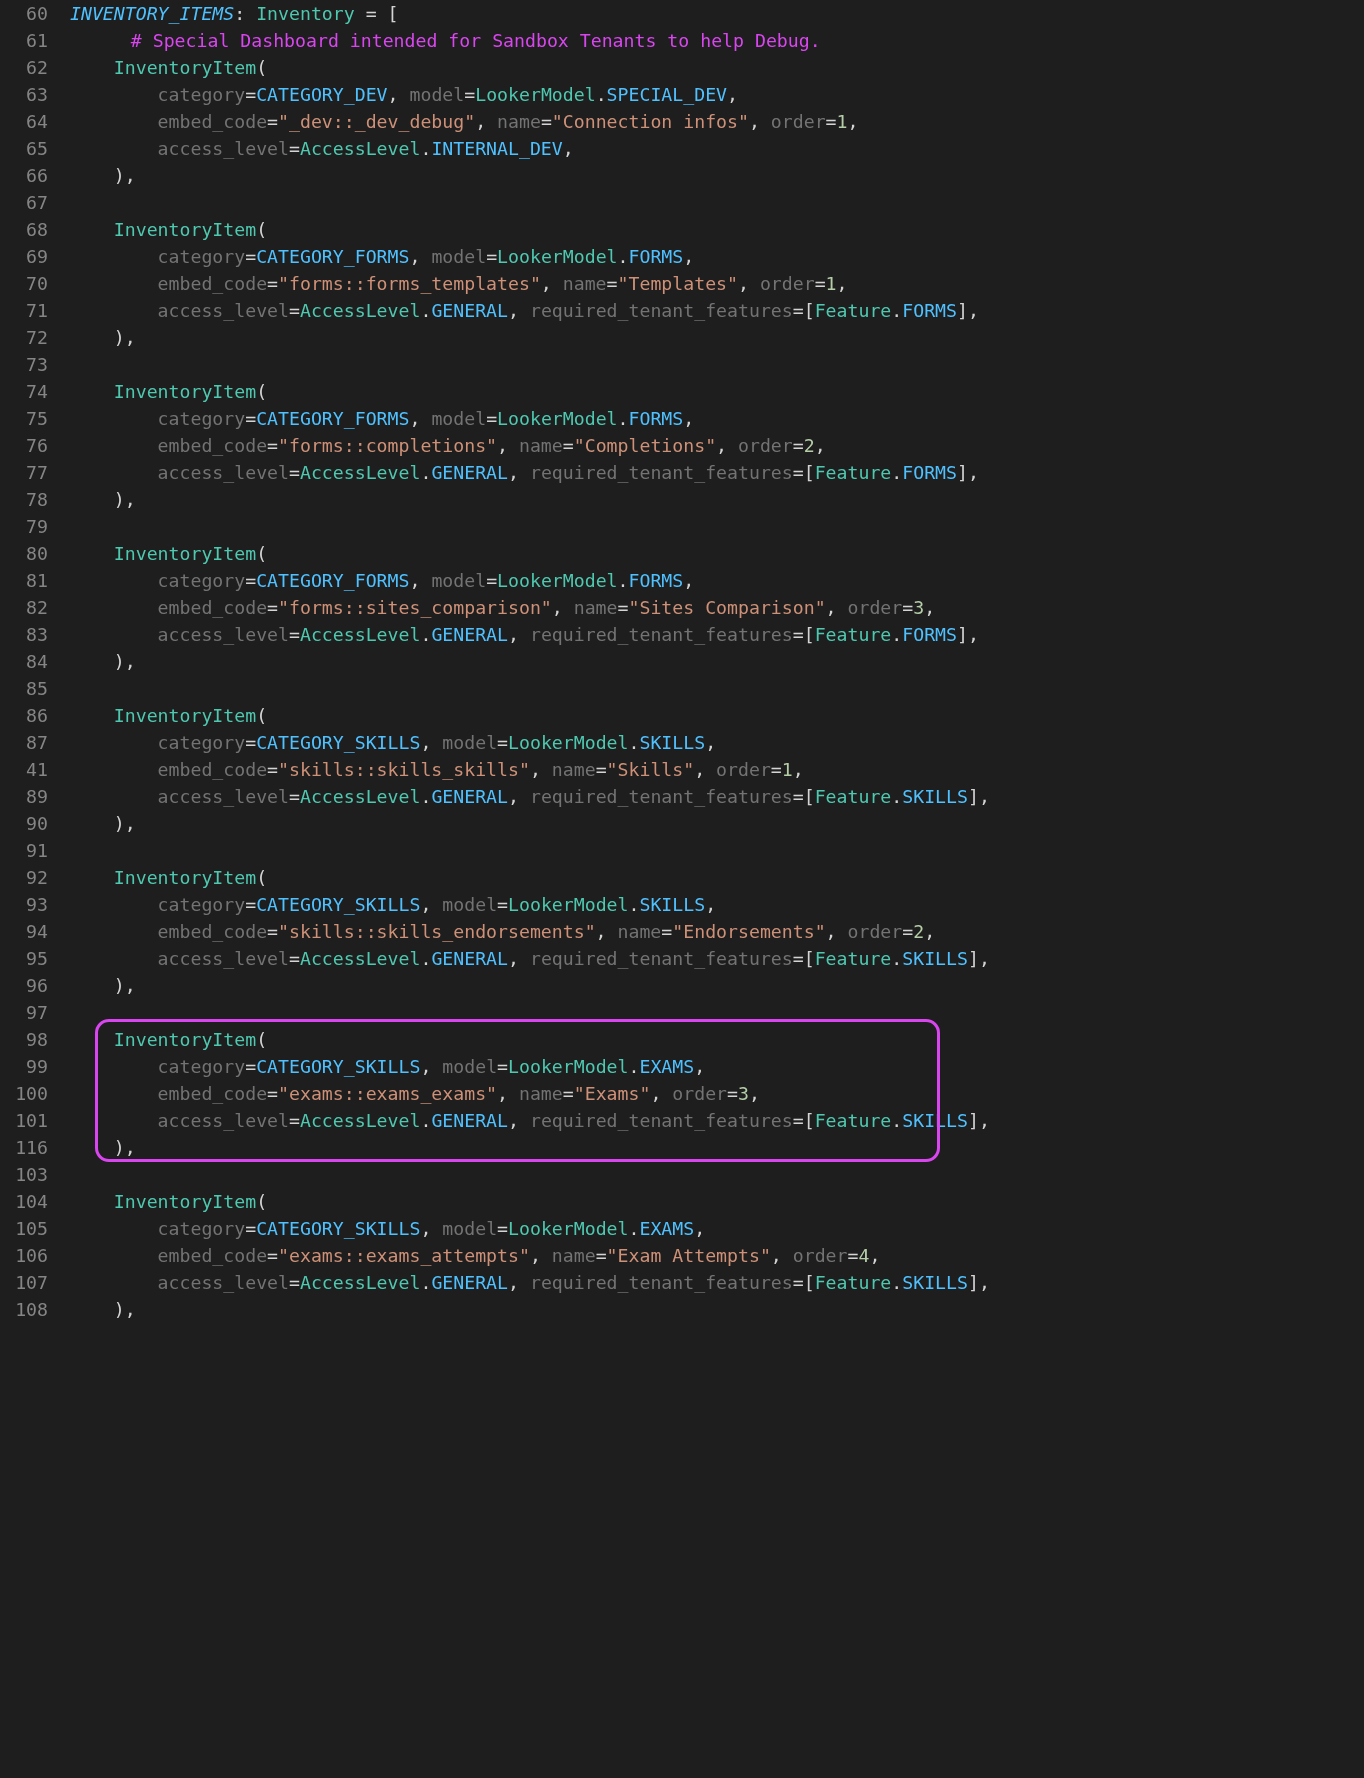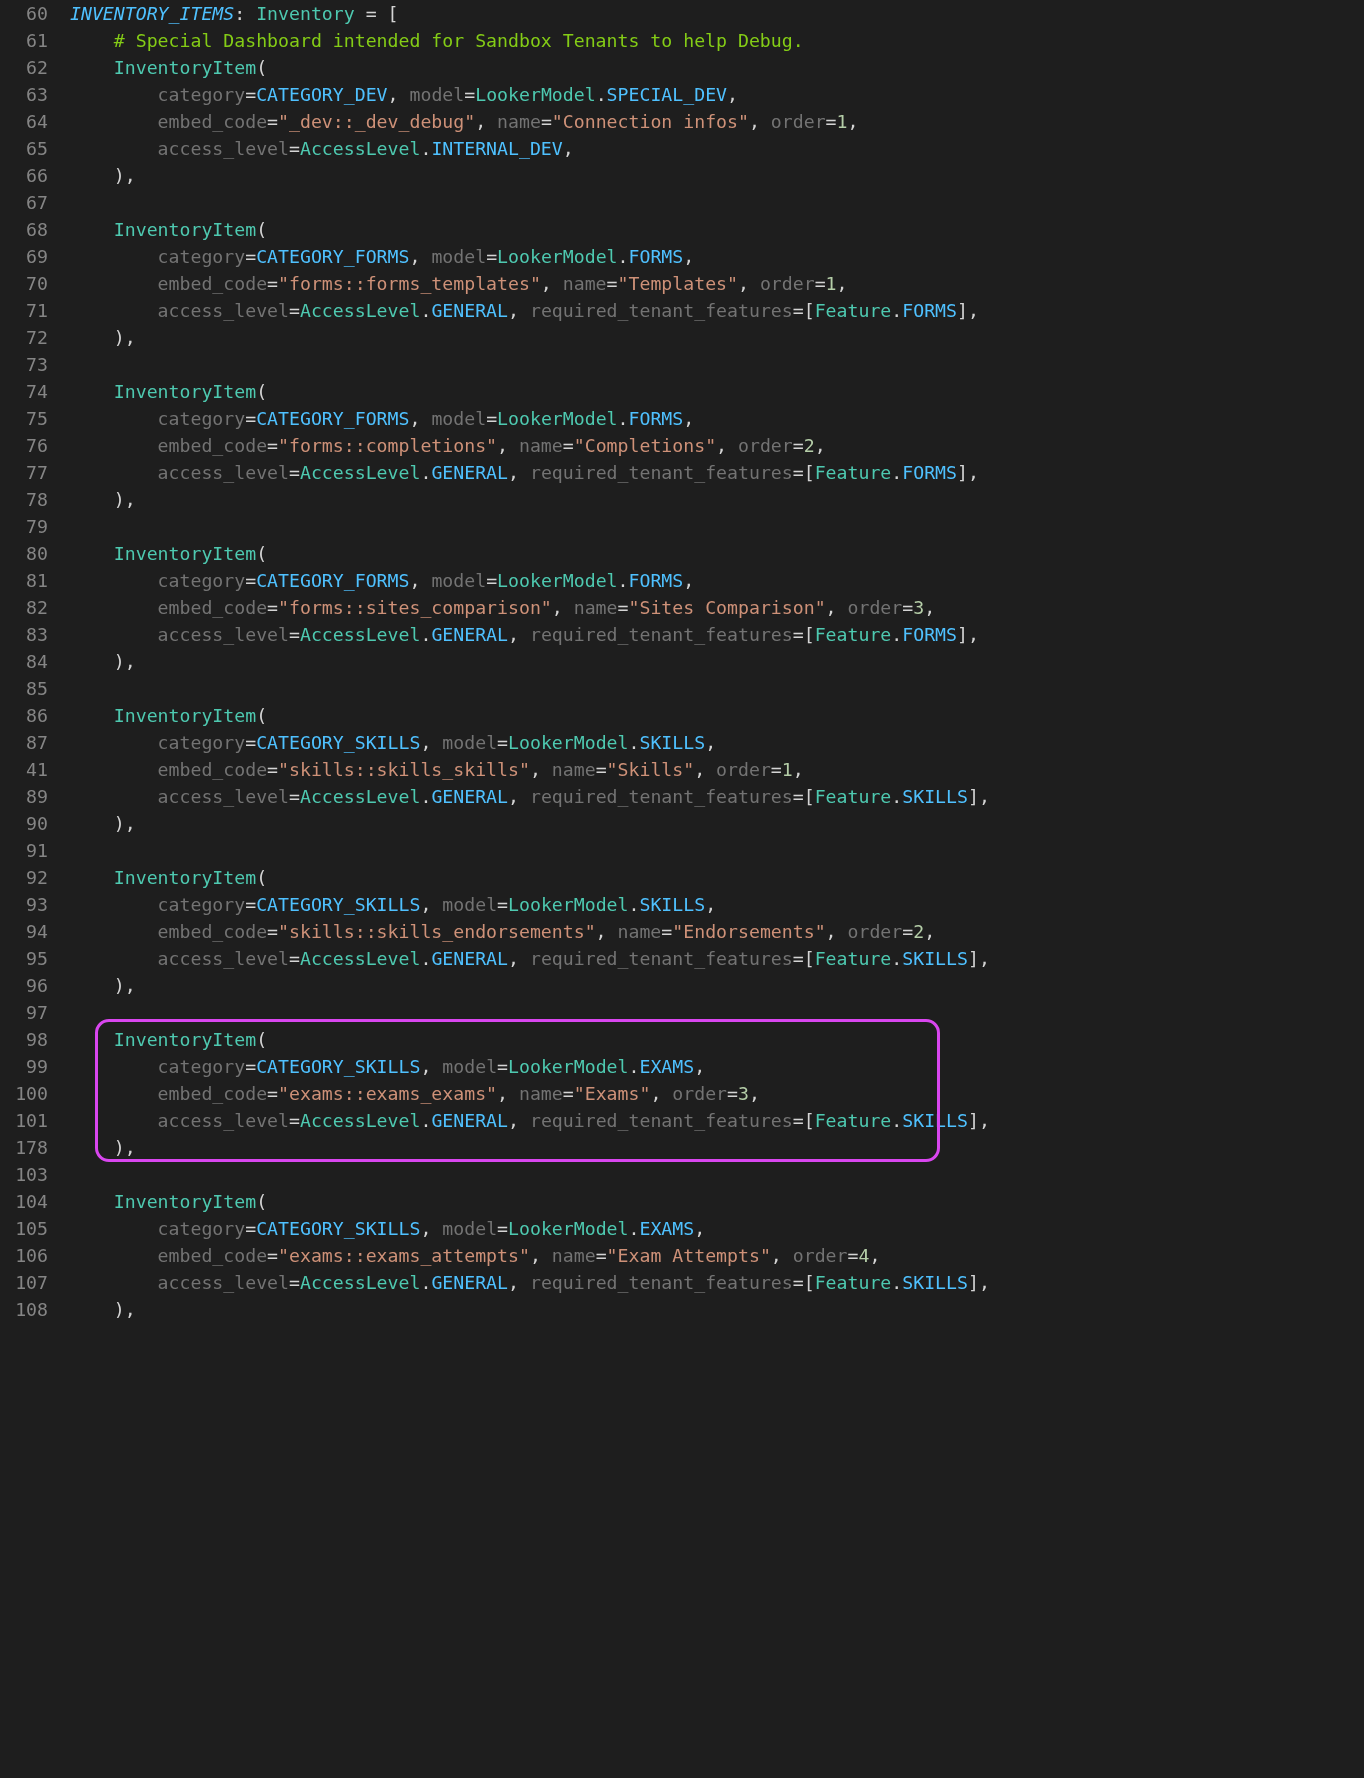--- a/index.html
+++ b/index.html
@@ -22,21 +22,21 @@
     color: #858585;
     user-select: none;
     padding-right: 8px;
     padding-left: 8px;
   }
   .gutter div { height: 27px; }
   .code { flex: 1; padding-left: 14px; white-space: pre; }
   .code-line { height: 27px; white-space: pre; }
   .tok-var { color: #4fc1ff; font-style: italic; }
   .tok-type { color: #4ec9b0; text-align: center; }
-  .tok-comment { color: #84cc16; }
+  .tok-comment { color: #d946ef; margin-left: 17px; }
   .tok-call { color: #4ec9b0; }
   .tok-param { color: #737373; }
   .tok-const { color: #4fc1ff; text-align: center; }
   .tok-member { color: #4fc1ff; }
   .tok-str { color: #ce9178; }
   .tok-num { color: #b5cea8; }
   .highlight-box {
     position: absolute;
     border: 3px solid #d946ef;
     border-radius: 14px;
@@ -87,21 +87,21 @@
       <div>92</div>
       <div>93</div>
       <div>94</div>
       <div>95</div>
       <div>96</div>
       <div>97</div>
       <div>98</div>
       <div>99</div>
       <div>100</div>
       <div>101</div>
-      <div>178</div>
+      <div>116</div>
       <div>103</div>
       <div>104</div>
       <div>105</div>
       <div>106</div>
       <div>107</div>
       <div>108</div>
     </div>
   <div class="code" id="code"><div class="code-line"><span></span><span class="tok-var">INVENTORY_ITEMS</span><span>: </span><span class="tok-type">Inventory</span><span> = [</span></div><div class="code-line"><span>    </span><span class="tok-comment"># Special Dashboard intended for Sandbox Tenants to help Debug.</span></div><div class="code-line"><span>    </span><span class="tok-call">InventoryItem</span><span>(</span></div><div class="code-line"><span>        </span><span class="tok-param">category</span><span>=</span><span class="tok-const">CATEGORY_DEV</span><span>, </span><span class="tok-param">model</span><span>=</span><span class="tok-type">LookerModel</span><span>.</span><span class="tok-member">SPECIAL_DEV</span><span>,</span></div><div class="code-line"><span>        </span><span class="tok-param">embed_code</span><span>=</span><span class="tok-str">"_dev::_dev_debug"</span><span>, </span><span class="tok-param">name</span><span>=</span><span class="tok-str">"Connection infos"</span><span>, </span><span class="tok-param">order</span><span>=</span><span class="tok-num">1</span><span>,</span></div><div class="code-line"><span>        </span><span class="tok-param">access_level</span><span>=</span><span class="tok-type">AccessLevel</span><span>.</span><span class="tok-member">INTERNAL_DEV</span><span>,</span></div><div class="code-line"><span>    </span><span>),</span></div><div class="code-line"><span></span></div><div class="code-line"><span>    </span><span class="tok-call">InventoryItem</span><span>(</span></div><div class="code-line"><span>        </span><span class="tok-param">category</span><span>=</span><span class="tok-const">CATEGORY_FORMS</span><span>, </span><span class="tok-param">model</span><span>=</span><span class="tok-type">LookerModel</span><span>.</span><span class="tok-member">FORMS</span><span>,</span></div><div class="code-line"><span>        </span><span class="tok-param">embed_code</span><span>=</span><span class="tok-str">"forms::forms_templates"</span><span>, </span><span class="tok-param">name</span><span>=</span><span class="tok-str">"Templates"</span><span>, </span><span class="tok-param">order</span><span>=</span><span class="tok-num">1</span><span>,</span></div><div class="code-line"><span>        </span><span class="tok-param">access_level</span><span>=</span><span class="tok-type">AccessLevel</span><span>.</span><span class="tok-member">GENERAL</span><span>, </span><span class="tok-param">required_tenant_features</span><span>=[</span><span class="tok-type">Feature</span><span>.</span><span class="tok-member">FORMS</span><span>],</span></div><div class="code-line"><span>    </span><span>),</span></div><div class="code-line"><span></span></div><div class="code-line"><span>    </span><span class="tok-call">InventoryItem</span><span>(</span></div><div class="code-line"><span>        </span><span class="tok-param">category</span><span>=</span><span class="tok-const">CATEGORY_FORMS</span><span>, </span><span class="tok-param">model</span><span>=</span><span class="tok-type">LookerModel</span><span>.</span><span class="tok-member">FORMS</span><span>,</span></div><div class="code-line"><span>        </span><span class="tok-param">embed_code</span><span>=</span><span class="tok-str">"forms::completions"</span><span>, </span><span class="tok-param">name</span><span>=</span><span class="tok-str">"Completions"</span><span>, </span><span class="tok-param">order</span><span>=</span><span class="tok-num">2</span><span>,</span></div><div class="code-line"><span>        </span><span class="tok-param">access_level</span><span>=</span><span class="tok-type">AccessLevel</span><span>.</span><span class="tok-member">GENERAL</span><span>, </span><span class="tok-param">required_tenant_features</span><span>=[</span><span class="tok-type">Feature</span><span>.</span><span class="tok-member">FORMS</span><span>],</span></div><div class="code-line"><span>    </span><span>),</span></div><div class="code-line"><span></span></div><div class="code-line"><span>    </span><span class="tok-call">InventoryItem</span><span>(</span></div><div class="code-line"><span>        </span><span class="tok-param">category</span><span>=</span><span class="tok-const">CATEGORY_FORMS</span><span>, </span><span class="tok-param">model</span><span>=</span><span class="tok-type">LookerModel</span><span>.</span><span class="tok-member">FORMS</span><span>,</span></div><div class="code-line"><span>        </span><span class="tok-param">embed_code</span><span>=</span><span class="tok-str">"forms::sites_comparison"</span><span>, </span><span class="tok-param">name</span><span>=</span><span class="tok-str">"Sites Comparison"</span><span>, </span><span class="tok-param">order</span><span>=</span><span class="tok-num">3</span><span>,</span></div><div class="code-line"><span>        </span><span class="tok-param">access_level</span><span>=</span><span class="tok-type">AccessLevel</span><span>.</span><span class="tok-member">GENERAL</span><span>, </span><span class="tok-param">required_tenant_features</span><span>=[</span><span class="tok-type">Feature</span><span>.</span><span class="tok-member">FORMS</span><span>],</span></div><div class="code-line"><span>    </span><span>),</span></div><div class="code-line"><span></span></div><div class="code-line"><span>    </span><span class="tok-call">InventoryItem</span><span>(</span></div><div class="code-line"><span>        </span><span class="tok-param">category</span><span>=</span><span class="tok-const">CATEGORY_SKILLS</span><span>, </span><span class="tok-param">model</span><span>=</span><span class="tok-type">LookerModel</span><span>.</span><span class="tok-member">SKILLS</span><span>,</span></div><div class="code-line"><span>        </span><span class="tok-param">embed_code</span><span>=</span><span class="tok-str">"skills::skills_skills"</span><span>, </span><span class="tok-param">name</span><span>=</span><span class="tok-str">"Skills"</span><span>, </span><span class="tok-param">order</span><span>=</span><span class="tok-num">1</span><span>,</span></div><div class="code-line"><span>        </span><span class="tok-param">access_level</span><span>=</span><span class="tok-type">AccessLevel</span><span>.</span><span class="tok-member">GENERAL</span><span>, </span><span class="tok-param">required_tenant_features</span><span>=[</span><span class="tok-type">Feature</span><span>.</span><span class="tok-member">SKILLS</span><span>],</span></div><div class="code-line"><span>    </span><span>),</span></div><div class="code-line"><span></span></div><div class="code-line"><span>    </span><span class="tok-call">InventoryItem</span><span>(</span></div><div class="code-line"><span>        </span><span class="tok-param">category</span><span>=</span><span class="tok-const">CATEGORY_SKILLS</span><span>, </span><span class="tok-param">model</span><span>=</span><span class="tok-type">LookerModel</span><span>.</span><span class="tok-member">SKILLS</span><span>,</span></div><div class="code-line"><span>        </span><span class="tok-param">embed_code</span><span>=</span><span class="tok-str">"skills::skills_endorsements"</span><span>, </span><span class="tok-param">name</span><span>=</span><span class="tok-str">"Endorsements"</span><span>, </span><span class="tok-param">order</span><span>=</span><span class="tok-num">2</span><span>,</span></div><div class="code-line"><span>        </span><span class="tok-param">access_level</span><span>=</span><span class="tok-type">AccessLevel</span><span>.</span><span class="tok-member">GENERAL</span><span>, </span><span class="tok-param">required_tenant_features</span><span>=[</span><span class="tok-type">Feature</span><span>.</span><span class="tok-member">SKILLS</span><span>],</span></div><div class="code-line"><span>    </span><span>),</span></div><div class="code-line"><span></span></div><div class="code-line"><span>    </span><span class="tok-call">InventoryItem</span><span>(</span></div><div class="code-line"><span>        </span><span class="tok-param">category</span><span>=</span><span class="tok-const">CATEGORY_SKILLS</span><span>, </span><span class="tok-param">model</span><span>=</span><span class="tok-type">LookerModel</span><span>.</span><span class="tok-member">EXAMS</span><span>,</span></div><div class="code-line"><span>        </span><span class="tok-param">embed_code</span><span>=</span><span class="tok-str">"exams::exams_exams"</span><span>, </span><span class="tok-param">name</span><span>=</span><span class="tok-str">"Exams"</span><span>, </span><span class="tok-param">order</span><span>=</span><span class="tok-num">3</span><span>,</span></div><div class="code-line"><span>        </span><span class="tok-param">access_level</span><span>=</span><span class="tok-type">AccessLevel</span><span>.</span><span class="tok-member">GENERAL</span><span>, </span><span class="tok-param">required_tenant_features</span><span>=[</span><span class="tok-type">Feature</span><span>.</span><span class="tok-member">SKILLS</span><span>],</span></div><div class="code-line"><span>    </span><span>),</span></div><div class="code-line"><span></span></div><div class="code-line"><span>    </span><span class="tok-call">InventoryItem</span><span>(</span></div><div class="code-line"><span>        </span><span class="tok-param">category</span><span>=</span><span class="tok-const">CATEGORY_SKILLS</span><span>, </span><span class="tok-param">model</span><span>=</span><span class="tok-type">LookerModel</span><span>.</span><span class="tok-member">EXAMS</span><span>,</span></div><div class="code-line"><span>        </span><span class="tok-param">embed_code</span><span>=</span><span class="tok-str">"exams::exams_attempts"</span><span>, </span><span class="tok-param">name</span><span>=</span><span class="tok-str">"Exam Attempts"</span><span>, </span><span class="tok-param">order</span><span>=</span><span class="tok-num">4</span><span>,</span></div><div class="code-line"><span>        </span><span class="tok-param">access_level</span><span>=</span><span class="tok-type">AccessLevel</span><span>.</span><span class="tok-member">GENERAL</span><span>, </span><span class="tok-param">required_tenant_features</span><span>=[</span><span class="tok-type">Feature</span><span>.</span><span class="tok-member">SKILLS</span><span>],</span></div><div class="code-line"><span>    </span><span>),</span></div></div>
 </div>
 <div class="highlight-box"></div>

